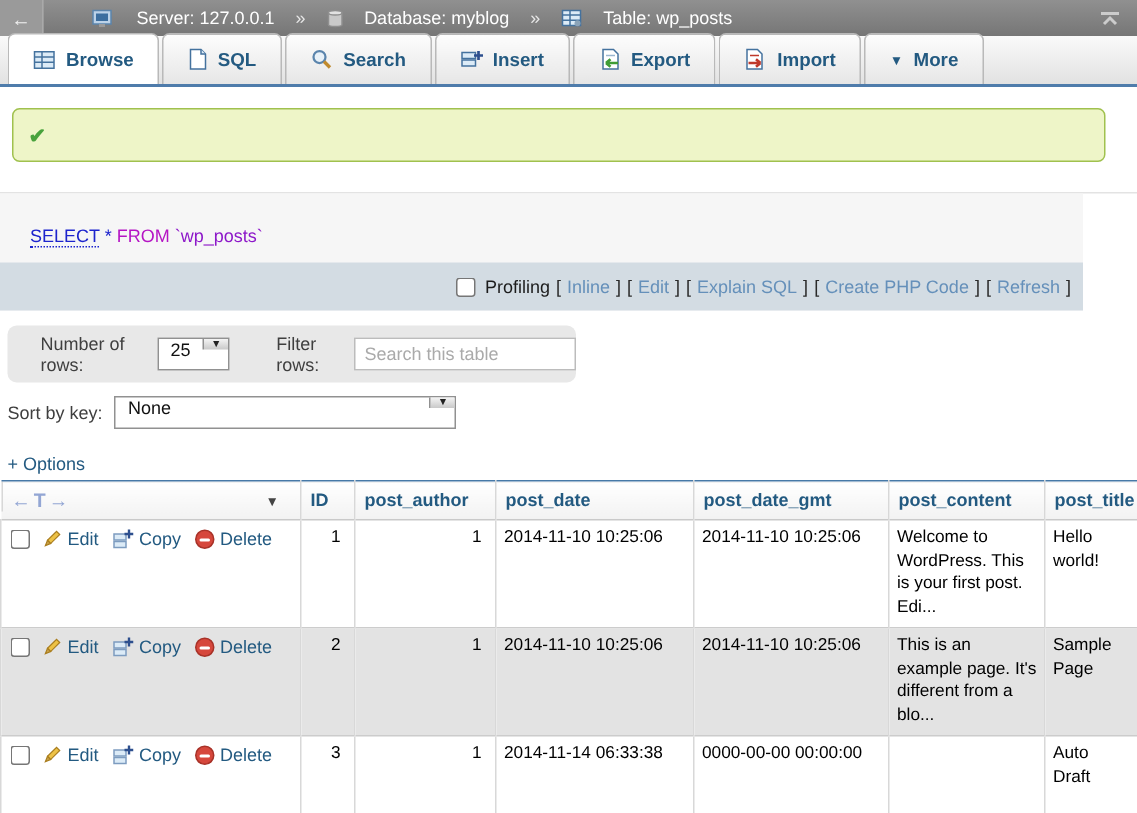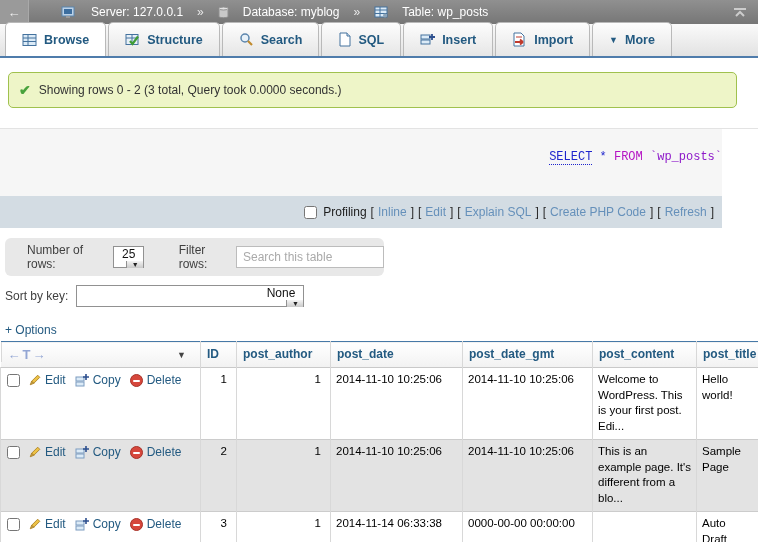--- a/index.html
+++ b/index.html
@@ -29,36 +29,36 @@
   .more-arrow { font-size:9px; color:#235a81; }
 
   
   .msg { margin:14px 21px 0 8px; height:36px; background:#eef5c8; border:1px solid #a0c14e;
     border-radius:5px; display:flex; align-items:center; padding:0 10px; gap:8px; color:#333; }
   .check-icon { color:#48a23c; font-size:14px; font-weight:bold; }
 
   
   .sep-line { margin-top:20px; border-top:1px solid #e3e3e3; }
   .query-box { margin-right:36px; background:#f6f6f6; }
-  .sql { font-family:Liberation Mono, monospace; font-size:12px; padding:21px 0 32px 20px;text-align:right; }
+  .sql { font-family:Liberation Sans, sans-serif; font-size:12px; padding:21px 0 11px 20px; }
   .kw-sel { color:#1d24cd; border-bottom:1px dotted #1d24cd; }
   .kw-star { color:#1d24cd; }
   .kw-from { color:#b515c4; }
   .ident { color:#8d18c9; }
   .query-footer { height:32px; background:#d3dce3; display:flex; align-items:center;
     justify-content:flex-end; padding-right:8px; gap:4px; color:#1c1c1c; }
   .query-footer input { width:13px; height:13px; margin-right:2px; }
   .qlink { color:#6590ba; cursor:pointer; }
   .br { color:#2a2a2a; }
 
   
   .rowsbar { margin:10px 0 0 5px; width:379px; height:38px; background:#e8e8e8;
     border-radius:6px; display:flex; align-items:center; padding-left:22px; color:#3f3f3f; }
-  .fake-select { display:inline-flex; align-items:flex-end; height:22px; border:1px solid #919191;
-    background:#fff; cursor:pointer;flex-direction:column; }
+  .fake-select { display:inline-flex; align-items:flex-start; height:22px; border:1px solid #919191;
+    background:#fff; cursor:pointer; }
   .fake-select .val { display:flex; align-items:center; padding:0 8px; color:#111; }
   .fake-select .btn { width:17px; border-left:1px solid #919191;
     background:linear-gradient(#f4f4f4,#c9c9c9); display:flex; align-items:center;
     justify-content:center; font-size:7px; color:#222; }
   .filter-input { width:148px; height:22px; border:1px solid #bcbcbc; padding:0 6px;
     font-family:"Liberation Sans", sans-serif; font-size:12px; color:#ec4899; }
   .filter-input::placeholder { color:#aaa; }
   .gap8{width:8px;} .gap12{width:12px;} .gap40{width:40px;}
 
   .sortrow { margin:9px 0 0 5px; display:flex; align-items:center; color:#3f3f3f; }
@@ -145,76 +145,74 @@
           <rect x="1" y="1.5" width="13" height="11" fill="#dcebf7" stroke="#44729e"></rect>
           <line x1="1" y1="5" x2="14" y2="5" stroke="#44729e"></line>
           <line x1="1" y1="8.5" x2="14" y2="8.5" stroke="#44729e"></line>
           <line x1="6" y1="1.5" x2="6" y2="12.5" stroke="#44729e"></line>
         </svg>
     </span>
     <span>Browse</span>
   </div>
   <div class="tab">
     <span class="ticon">
-      <svg width="15" height="14" viewBox="0 0 15 14">
-          <rect x="1" y="1.5" width="12" height="10" fill="#e8f0f8" stroke="#44729e"></rect>
-          <line x1="1" y1="5" x2="13" y2="5" stroke="#44729e"></line>
-          <line x1="7" y1="1.5" x2="7" y2="11.5" stroke="#44729e"></line>
-          <polyline points="5,8 7.5,11 13,3.5" fill="none" stroke="#3f9c35" stroke-width="2.2"></polyline>
-        </svg>
-    </span>
-    <span>Structure</span>
+      <svg width="13" height="15" viewBox="0 0 13 15">
+          <path d="M2 1 h7 l3 3 v10 h-10 z" fill="#fff" stroke="#44729e"></path>
+          <path d="M9 1 v3 h3" fill="#dcebf7" stroke="#44729e"></path>
+        </svg>
+    </span>
+    <span>SQL</span>
   </div>
   <div class="tab">
     <span class="ticon">
       <svg width="15" height="15" viewBox="0 0 15 15">
           <circle cx="6" cy="6" r="4" fill="#e8f1f8" stroke="#5b85ad" stroke-width="1.5"></circle>
           <line x1="9" y1="9" x2="13" y2="13" stroke="#c08a2d" stroke-width="2.2"></line>
         </svg>
     </span>
     <span>Search</span>
-  </div>
-  <div class="tab">
-    <span class="ticon">
-      <svg width="13" height="15" viewBox="0 0 13 15">
-          <path d="M2 1 h7 l3 3 v10 h-10 z" fill="#fff" stroke="#44729e"></path>
-          <path d="M9 1 v3 h3" fill="#dcebf7" stroke="#44729e"></path>
-        </svg>
-    </span>
-    <span>SQL</span>
   </div>
   <div class="tab">
     <span class="ticon">
       <svg width="15" height="15" viewBox="0 0 15 15">
           <rect x="1" y="3" width="9" height="4" fill="#dcebf7" stroke="#44729e"></rect>
           <rect x="1" y="8" width="9" height="4" fill="#dcebf7" stroke="#44729e"></rect>
           <path d="M12 2 v6 M9 5 h6" stroke="#2d4f8e" stroke-width="1.8"></path>
         </svg>
     </span>
     <span>Insert</span>
   </div>
   <div class="tab">
     <span class="ticon">
       <svg width="15" height="15" viewBox="0 0 15 15">
+          <path d="M3 1 h7 l3 3 v10 h-10 z" fill="#fff" stroke="#44729e"></path>
+          <line x1="5" y1="5" x2="11" y2="5" stroke="#9bb6cf"></line>
+          <path d="M13 10 h-8 M5 10 l3 -2.5 M5 10 l3 2.5" stroke="#3f9c35" stroke-width="1.8" fill="none"></path>
+        </svg>
+    </span>
+    <span>Export</span>
+  </div>
+  <div class="tab">
+    <span class="ticon">
+      <svg width="15" height="15" viewBox="0 0 15 15">
           <path d="M2 1 h7 l3 3 v10 h-10 z" fill="#fff" stroke="#44729e"></path>
           <line x1="4" y1="5" x2="10" y2="5" stroke="#c0392b"></line>
           <path d="M3 10 h8 M11 10 l-3 -2.5 M11 10 l-3 2.5" stroke="#c0392b" stroke-width="1.8" fill="none"></path>
         </svg>
     </span>
     <span>Import</span>
   </div>
   <div class="tab">
     <span class="more-arrow">▼</span>
     <span>More</span>
   </div>
 </div>
 
 <div class="msg">
   <span class="check-icon">✔</span>
-  <span>Showing rows 0 - 2 (3 total, Query took 0.0000 seconds.)</span>
 </div>
 
 <div class="sep-line"></div>
 
 <div class="query-box">
   <div class="sql">
     <span class="kw-sel">SELECT</span>
     <span class="kw-star">*</span>
     <span class="kw-from">FROM</span>
     <span class="ident">`wp_posts`</span>

